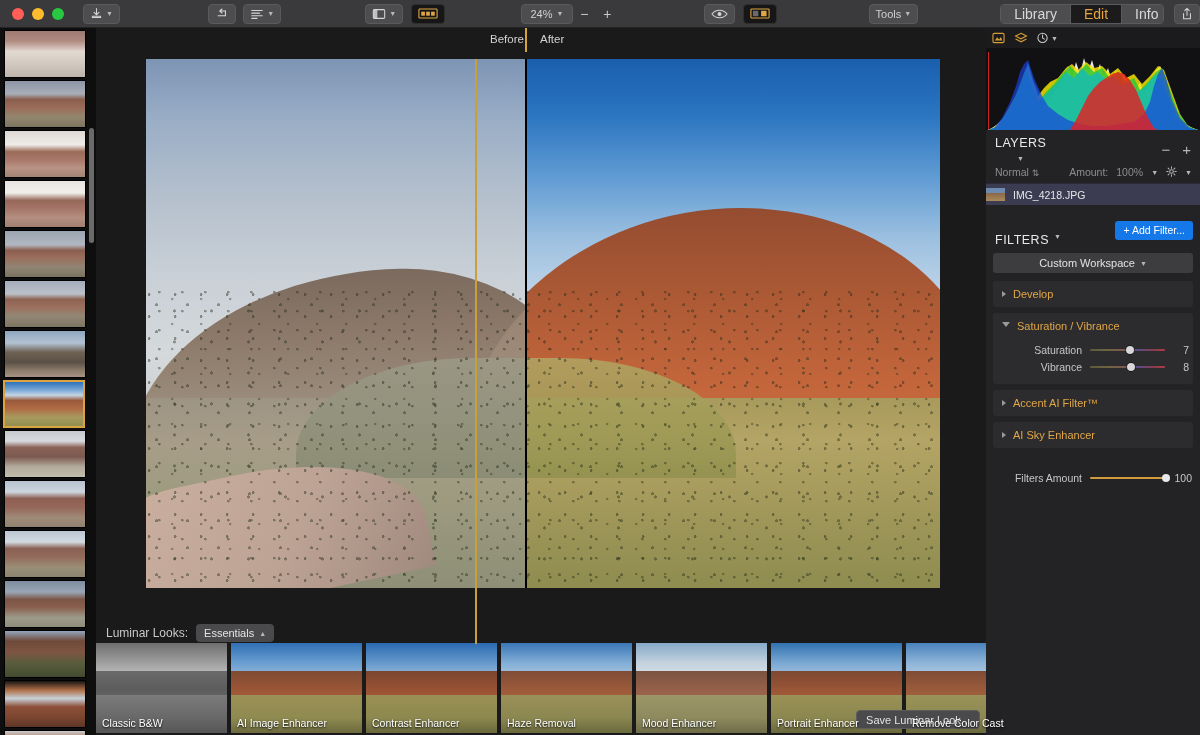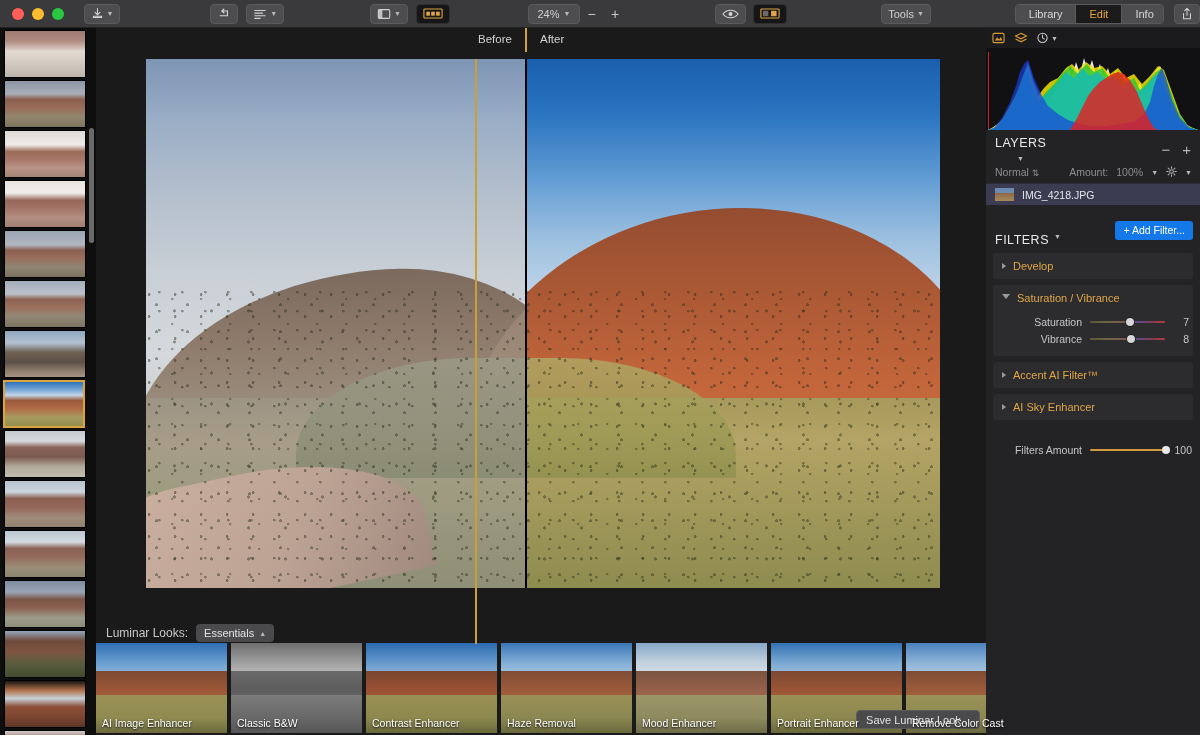--- a/index.html
+++ b/index.html
@@ -29,21 +29,21 @@
     height: 20px; border-radius: 4px; background: #4d4d4f;
     display: inline-flex; align-items: center; justify-content: center;
     gap: 3px; padding: 0 6px; color: #cfcfd1; font-size: 11px;
     border: 0.5px solid #5a5a5c; cursor: default;
   }
   .tb-btn.active-dark { background: #161616; border: 0.5px solid #2e2e2e; }
   .caret { font-size: 7px; color: #b8b8ba; line-height: 1; }
 
   .seg { display: flex; height: 20px; border-radius: 4px; overflow: hidden; border: 0.5px solid #5a5a5c; }
   .seg > div {
-    padding: 0 13px; font-size: 11px; color: #d8d8da; background: #4d4d4f;
+    padding: 0 13px; font-size: 14px; color: #d8d8da; background: #4d4d4f;
     display: flex; align-items: center; border-right: 0.5px solid #5a5a5c;
   }
   .seg > div:last-child { border-right: none; }
   .seg > div.on { background: #1b1b1b; color: #e8a33d; }
 
   .zoomval {
     height: 20px; min-width: 52px; border-radius: 4px; background: #4d4d4f;
     border: 0.5px solid #5a5a5c; color: #d0d0d2; font-size: 11px;
     display: flex; align-items: center; justify-content: center; gap: 4px;
   }
@@ -70,21 +70,21 @@
 
   
   .canvas {
     position: absolute; left: 96px; top: 28px; width: 890px; height: 707px;
     background: #1a1a1a;
   }
   .ba-bar {
     position: absolute; top: 0; left: 0; width: 890px; height: 24px;
     background: #1a1a1a; display: flex; align-items: center; color: #d2d2d4; font-size: 11.5px;
   }
-  .ba-before { position: absolute; left: 382px; top: 5px; }
+  .ba-before { position: absolute; left: 394px; top: 5px; }
   .ba-after  { position: absolute; left: 444px; top: 5px; }
   .ba-tick { position: absolute; left: 429px; top: 0px; width: 2px; height: 24px; background: #d4a438; }
 
   .photo-wrap {
     position: absolute; left: 50px; top: 31px; width: 794px; height: 529px;
     overflow: hidden; background: #000;
   }
   .half { position: absolute; top: 0; height: 529px; overflow: hidden; }
   .half .pic { position: absolute; top: 0; left: 0; width: 794px; height: 529px; }
   .half-before { left: 0; width: 379px; }
@@ -215,21 +215,21 @@
   .sec-title .acts { display: flex; gap: 12px; color: #b6b6b8; font-size: 15px; }
 
   .blend-row {
     display: flex; align-items: center; justify-content: space-between;
     padding: 0 8px 5px 9px; color: #8d8d90; font-size: 10.5px;
   }
   .blend-row .right-grp { display: flex; align-items: center; gap: 8px; }
 
   .layer-row {
     display: flex; align-items: center; gap: 8px; height: 22px;
-    background: #3b3b52; padding-left: 9px; border-top: 1px solid #2a2a3a;
+    background: #3b3b52; border-top: 1px solid #2a2a3a;
   }
   .layer-thumb {
     width: 19px; height: 13px;
     background: linear-gradient(180deg,#6d8bb0 0%,#6d8bb0 40%,#8d6848 41%,#a98a5c 100%);
   }
   .layer-name { color: #e6e6e8; font-size: 10.5px; }
 
   .filters-head {
     display: flex; align-items: center; justify-content: space-between;
     padding: 8px 7px 6px 9px;
@@ -428,30 +428,30 @@
   <div class="looks">
     <div class="looks-head">
       <span class="looks-label">Luminar Looks:</span>
       <span class="looks-cat">
         <span>Essentials</span>
         <span class="caret">▲</span>
       </span>
     </div>
     <div class="looks-row">
       <div class="look">
+        <div class="lk-sky" style="background:linear-gradient(180deg,#6e6e6e 0%,#9a9a9a 40%,#d8d8d8 100%)"></div>
+        <div class="lk-mesa" style="background:linear-gradient(180deg,#6a6a6a 0%,#5c5c5c 55%,#6e6e6e 100%)"></div>
+        <div class="lk-grd" style="background:linear-gradient(180deg,#7b7b7b 0%,#686868 60%,#565656 100%)"></div>
+        <span class="lk-name">Classic B&amp;W</span>
+      </div>
+      <div class="look">
         <div class="lk-sky" style="background:linear-gradient(180deg,#2f6fb4 0%,#6a9ed0 45%,#b6cbe0 100%)"></div>
         <div class="lk-mesa" style="background:linear-gradient(180deg,#7e4a33 0%,#9b5636 55%,#ab6540 100%)"></div>
         <div class="lk-grd" style="background:linear-gradient(180deg,#9c9157 0%,#8e8a50 60%,#6c6a3e 100%)"></div>
         <span class="lk-name">AI Image Enhancer</span>
-      </div>
-      <div class="look">
-        <div class="lk-sky" style="background:linear-gradient(180deg,#6e6e6e 0%,#9a9a9a 40%,#d8d8d8 100%)"></div>
-        <div class="lk-mesa" style="background:linear-gradient(180deg,#6a6a6a 0%,#5c5c5c 55%,#6e6e6e 100%)"></div>
-        <div class="lk-grd" style="background:linear-gradient(180deg,#7b7b7b 0%,#686868 60%,#565656 100%)"></div>
-        <span class="lk-name">Classic B&amp;W</span>
       </div>
       <div class="look">
         <div class="lk-sky" style="background:linear-gradient(180deg,#2a6ab0 0%,#6699cc 45%,#bed0e2 100%)"></div>
         <div class="lk-mesa" style="background:linear-gradient(180deg,#7a4530 0%,#9a5234 55%,#a85f3c 100%)"></div>
         <div class="lk-grd" style="background:linear-gradient(180deg,#9b9055 0%,#8c884e 60%,#69683c 100%)"></div>
         <span class="lk-name">Contrast Enhancer</span>
       </div>
       <div class="look">
         <div class="lk-sky" style="background:linear-gradient(180deg,#3a76b6 0%,#82aed6 45%,#c4d6e6 100%)"></div>
         <div class="lk-mesa" style="background:linear-gradient(180deg,#7f4c36 0%,#9c5a3a 55%,#ab6743 100%)"></div>
@@ -552,20 +552,24 @@
     </div>
 
     <div class="filters-head">
       <span class="t">
         <span>FILTERS</span>
         <span class="caret">▼</span>
       </span>
       <span class="addfilter">+ Add Filter...</span>
     </div>
 
+    <div class="workspace">
+      <span>Custom Workspace</span>
+      <span class="caret">▼</span>
+    </div>
 
     <div class="filt">
       <div class="filt-head">
         <span class="tri"></span>
         <span>Develop</span>
       </div>
     </div>
 
     <div class="filt">
       <div class="filt-head">

